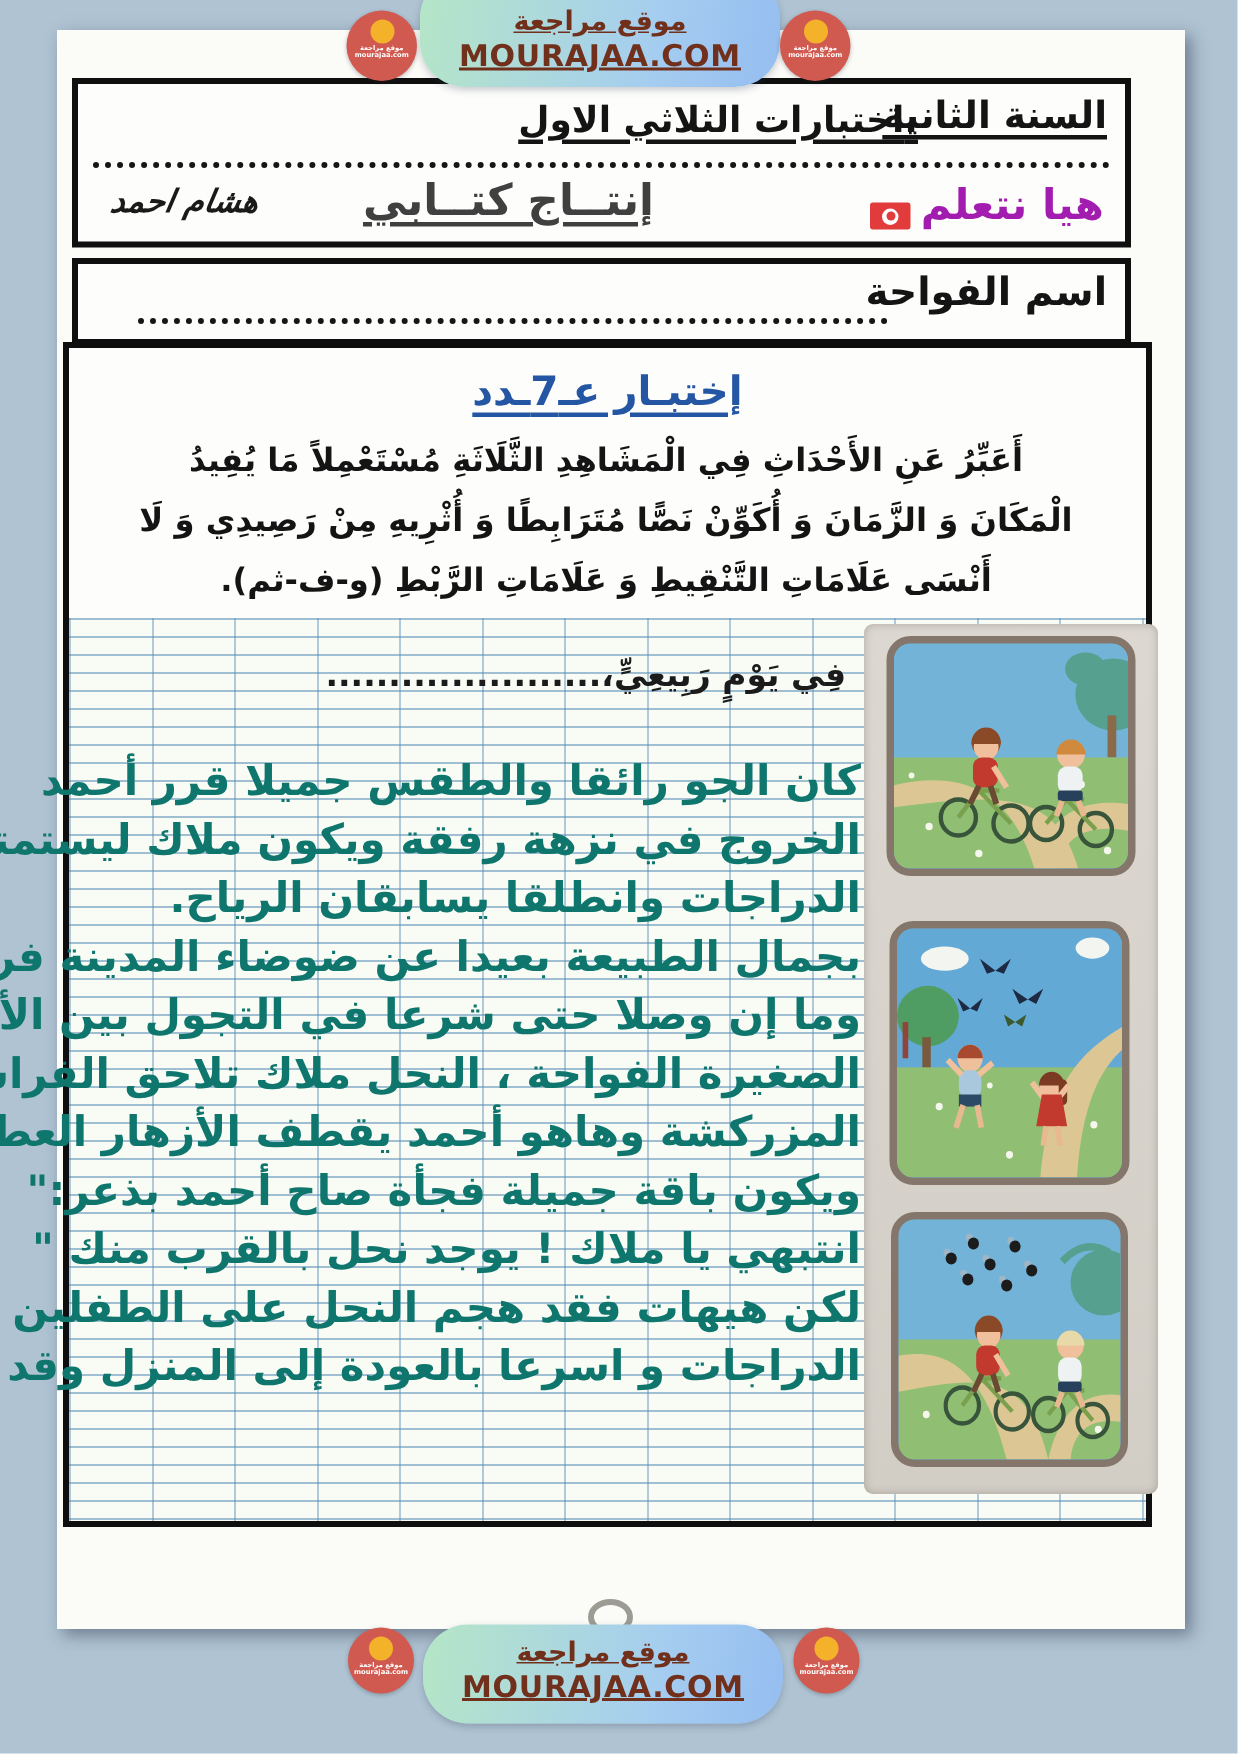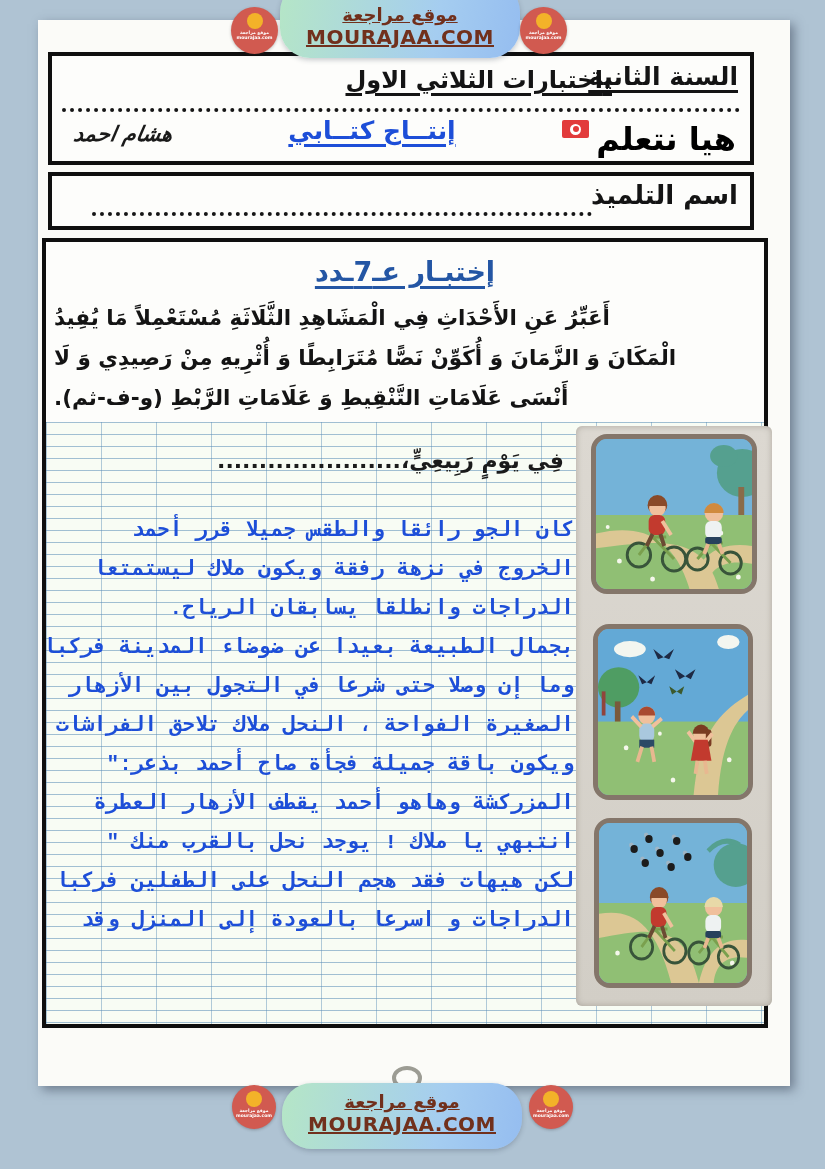--- a/index.html
+++ b/index.html
@@ -10,46 +10,46 @@
     font-family:"DejaVu Sans", sans-serif;
   }
   .paper {
     position:absolute; left:38px; top:20px; width:752px; height:1066px;
     background:#fbfbf8;
     box-shadow:4px 4px 10px rgba(45,55,75,.5);
   }
   .bx { position:absolute; border:4px solid #0f0f0f; background:#fdfdfb; }
   .box1 { left:10px; top:32px; width:706px; height:113px; }
   .box2 { left:10px; top:152px; width:706px; height:58px; }
-  .box3 { left:4px;  top:218px; width:726px; height:790px; }
+  .box3 { left:4px;  top:208px; width:726px; height:790px; }
   .u { text-decoration:underline; text-decoration-thickness:2.5px; text-underline-offset:5px; }
   .grade { position:absolute; right:12px; top:6px; font-size:25px; font-weight:bold; color:#141414;margin-left:47px; }
   .exam-session { position:absolute; left:90px; width:470px; top:10px; text-align:right; font-size:24px; font-weight:bold; color:#141414; }
   .dotline { position:absolute; border-bottom:4px dotted #161616; height:0; }
   .dl1 { left:10px; right:10px; top:52px; }
   .dl2 { left:40px; width:500px; top:36px; }
   .signature { position:absolute; left:22px; top:66px; font-size:21px; font-weight:bold; font-style:italic; transform:skewX(-10deg); color:#1a1a1a; }
-  .subject { position:absolute; left:190px; width:260px; top:60px; text-align:center; font-size:25px; font-weight:bold; color:#1d4ed8; }
-  .motto { position:absolute; right:14px; top:64px; direction:rtl; font-size:32px; font-weight:bold; color:#000000; display:flex; align-items:flex-start; gap:7px; }
+  .subject { position:absolute; left:190px; width:260px; top:60px; font-size:29px; font-weight:bold; color:#404040; }
+  .motto { position:absolute; right:14px; top:64px; direction:rtl; font-size:28px; font-weight:bold; color:#a21caf; display:flex; align-items:flex-end; gap:7px; }
   .flag { display:inline-block; width:27px; height:18px; background:#e23b3b; position:relative; border-radius:2px; }
   .flag::before { content:""; position:absolute; left:8px; top:3.5px; width:11px; height:11px; background:#fff; border-radius:50%; }
   .flag::after { content:""; position:absolute; left:11px; top:6px; width:6px; height:6px; background:#e23b3b; border-radius:50%; }
   .name-label { position:absolute; right:12px; top:4px; font-size:26px; font-weight:bold; color:#141414; }
   .test-title { position:absolute; left:0; right:0; top:14px; text-align:center; font-size:27px; font-weight:bold; color:#2456a4; }
-  .instructions { position:absolute; top:56px; left:8px; right:10px; direction:rtl; text-align:left; font-size:21.5px; font-weight:bold; color:#141414; line-height:40px; }
+  .instructions { position:absolute; top:56px; left:8px; right:10px; direction:rtl; text-align:center; font-size:21.5px; font-weight:bold; color:#141414; line-height:40px; }
   .ruled {
     position:absolute; top:180px; left:0; right:0; height:602px;
     background-color:#f8fcf4;
     background-image:
       repeating-linear-gradient(to bottom, rgba(88,140,182,.55) 0 1.4px, transparent 1.4px 12px),
       repeating-linear-gradient(to right,  rgba(88,140,182,.45) 0 1.4px, transparent 1.4px 55px);
   }
   .opening { position:absolute; top:206px; right:200px; direction:rtl; font-size:22px; font-weight:bold; color:#1b1b1b;margin-left:48px; }
   .essay { position:absolute; top:269px; left:12px; width:516px; direction:rtl; text-align:right; }
-  .essay div { font-size:21px; font-weight:bold; color:#1d4ed8; line-height:39px; white-space:nowrap;font-family:Liberation Mono, monospace; }
+  .essay div { font-size:28px; font-weight:bold; color:#0f766e; line-height:39px; white-space:nowrap; }
   .strip { position:absolute; top:184px; left:530px; width:196px; height:580px; background:linear-gradient(180deg,#dcd8d1,#d2cec6); border-radius:6px; box-shadow:inset 0 0 6px rgba(90,80,70,.35); }
   .frame { position:absolute; border:5px solid #84766a; border-radius:16px; overflow:hidden; background:#74b3d8; }
   .f1 { left:15px; top:8px;   width:166px; height:160px; }
   .f2 { left:17px; top:198px; width:160px; height:176px; }
   .f3 { left:18px; top:392px; width:158px; height:170px; }
   .frame svg { display:block; width:100%; height:100%; }
   .pill {
     position:absolute; width:240px; border-radius:30px; z-index:6; text-align:center;
     background:linear-gradient(100deg,#b5e6c6 0%, #a5cdf0 65%, #95bdf0 100%);
     box-shadow:0 2px 5px rgba(40,50,70,.25);
@@ -93,21 +93,21 @@
     <div class="dotline dl1"></div>
     <div class="signature">هشام احمد</div>
     <div class="subject u">إنتــاج كتــابي</div>
     <div class="motto">
       <span>هيا نتعلم</span>
       <span class="flag"></span>
     </div>
   </div>
 
   <div class="bx box2">
-    <div class="name-label">اسم التلميذ</div>
+    <div class="name-label">اسم الفواحة</div>
     <div class="dotline dl2"></div>
   </div>
 
   <div class="bx box3">
     <div class="test-title u">إختبـار عـ7ـدد</div>
     <div class="instructions">
       <div>أَعَبِّرُ عَنِ الأَحْدَاثِ فِي الْمَشَاهِدِ الثَّلَاثَةِ مُسْتَعْمِلاً مَا يُفِيدُ</div>
       <div>الْمَكَانَ وَ الزَّمَانَ وَ أُكَوِّنْ نَصًّا مُتَرَابِطًا وَ أُثْرِيهِ مِنْ رَصِيدِي وَ لَا</div>
       <div>أَنْسَى عَلَامَاتِ التَّنْقِيطِ وَ عَلَامَاتِ الرَّبْطِ (و-ف-ثم).</div>
     </div>
@@ -116,22 +116,22 @@
 
     <div class="opening">فِي يَوْمٍ رَبِيعِيٍّ،......................</div>
 
     <div class="essay">
       <div>كان الجو رائقا والطقس جميلا قرر أحمد</div>
       <div>الخروج في نزهة رفقة ويكون ملاك ليستمتعا</div>
       <div>الدراجات وانطلقا يسابقان الرياح.</div>
       <div>بجمال الطبيعة بعيدا عن ضوضاء المدينة فركبا</div>
       <div>وما إن وصلا حتى شرعا في التجول بين الأزهار</div>
       <div>الصغيرة الفواحة ، النحل ملاك تلاحق الفراشات</div>
+      <div>المزركشة وهاهو أحمد يقطف الأزهار العطرة</div>
       <div>ويكون باقة جميلة فجأة صاح أحمد بذعر:"</div>
-      <div>المزركشة وهاهو أحمد يقطف الأزهار العطرة</div>
       <div>انتبهي يا ملاك ! يوجد نحل بالقرب منك "</div>
       <div>لكن هيهات فقد هجم النحل على الطفلين فركبا</div>
       <div>الدراجات و اسرعا بالعودة إلى المنزل وقد</div>
     </div>
 
     <div class="strip">
       <div class="frame f1">
         <svg viewBox="0 0 160 150" preserveAspectRatio="none">
           <rect width="160" height="85" fill="#74b3d8"></rect>
           <ellipse cx="150" cy="34" rx="26" ry="24" fill="#55a08f"></ellipse>

